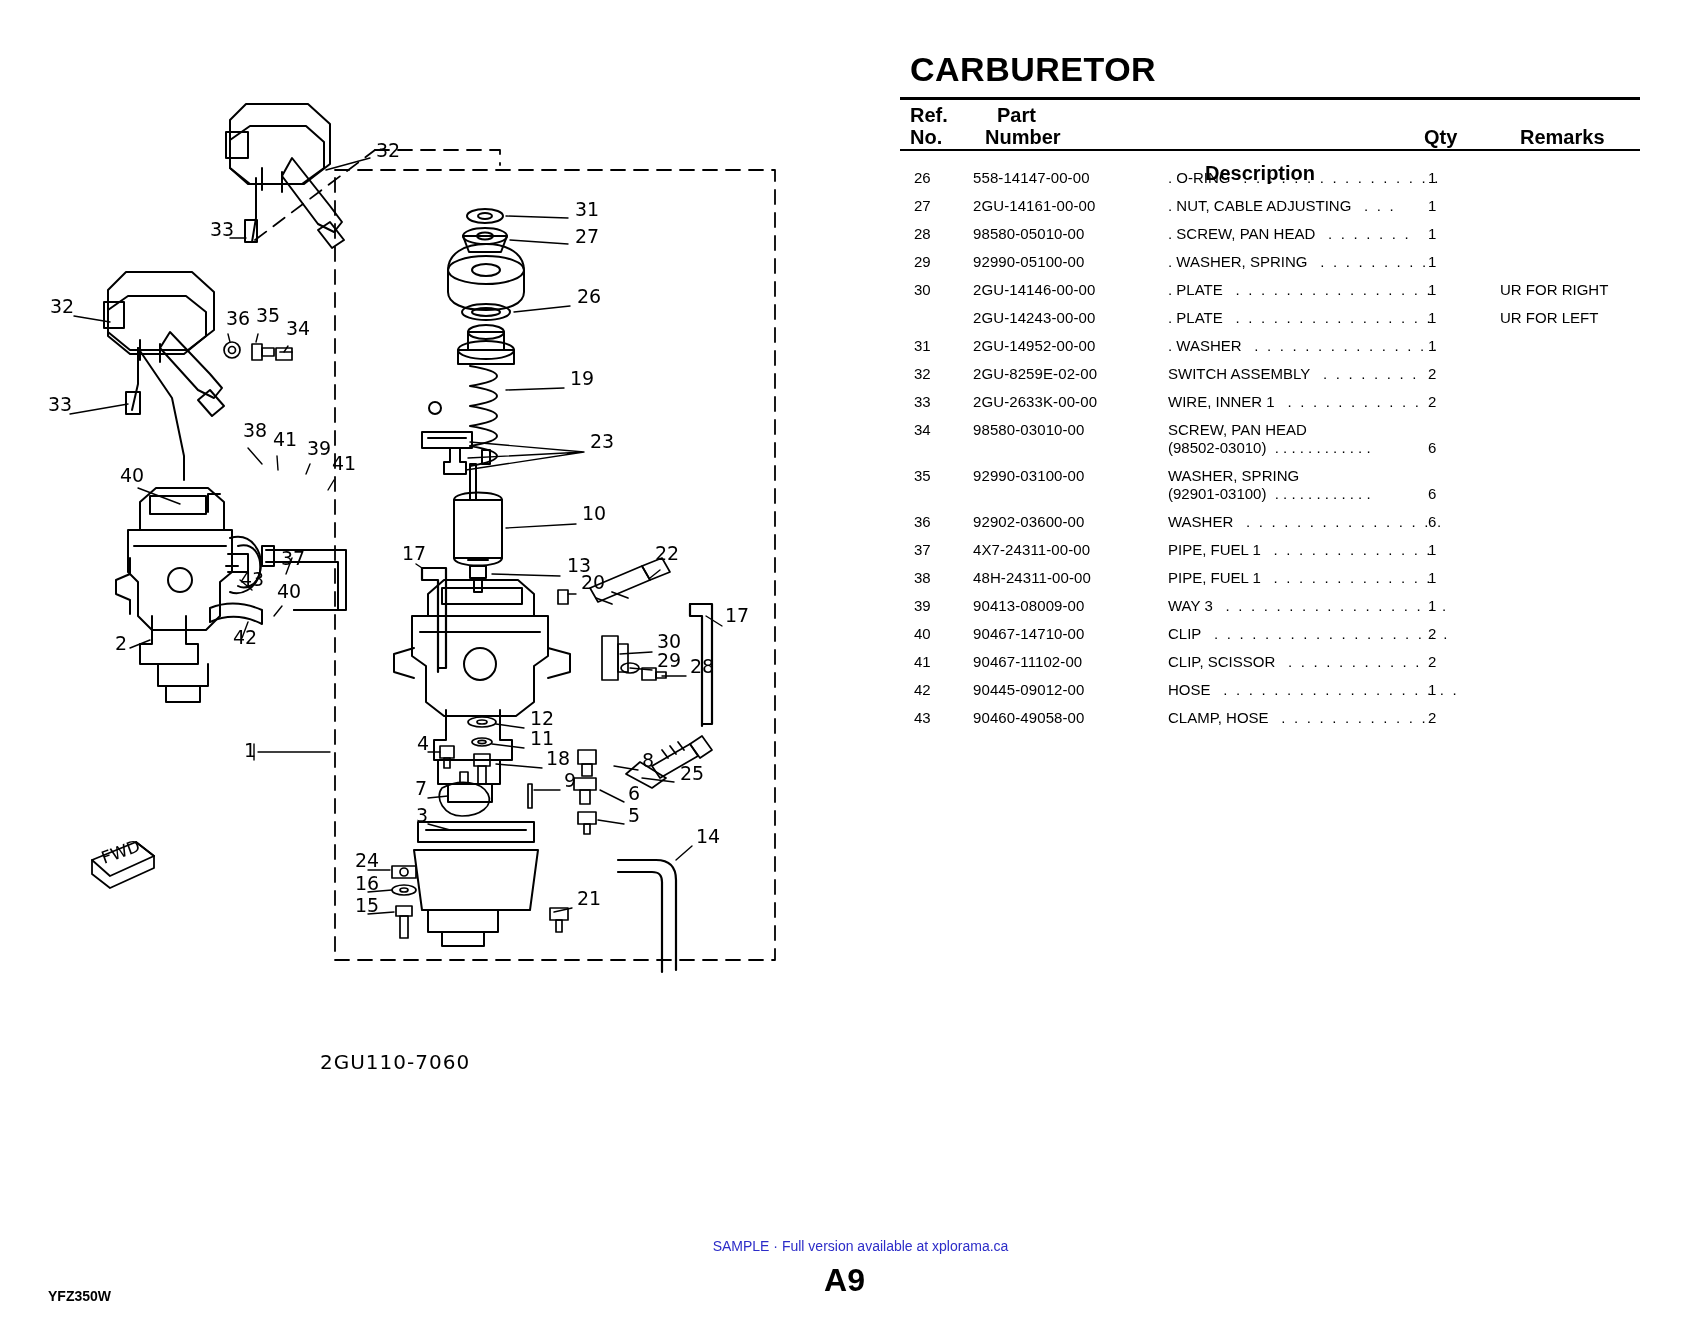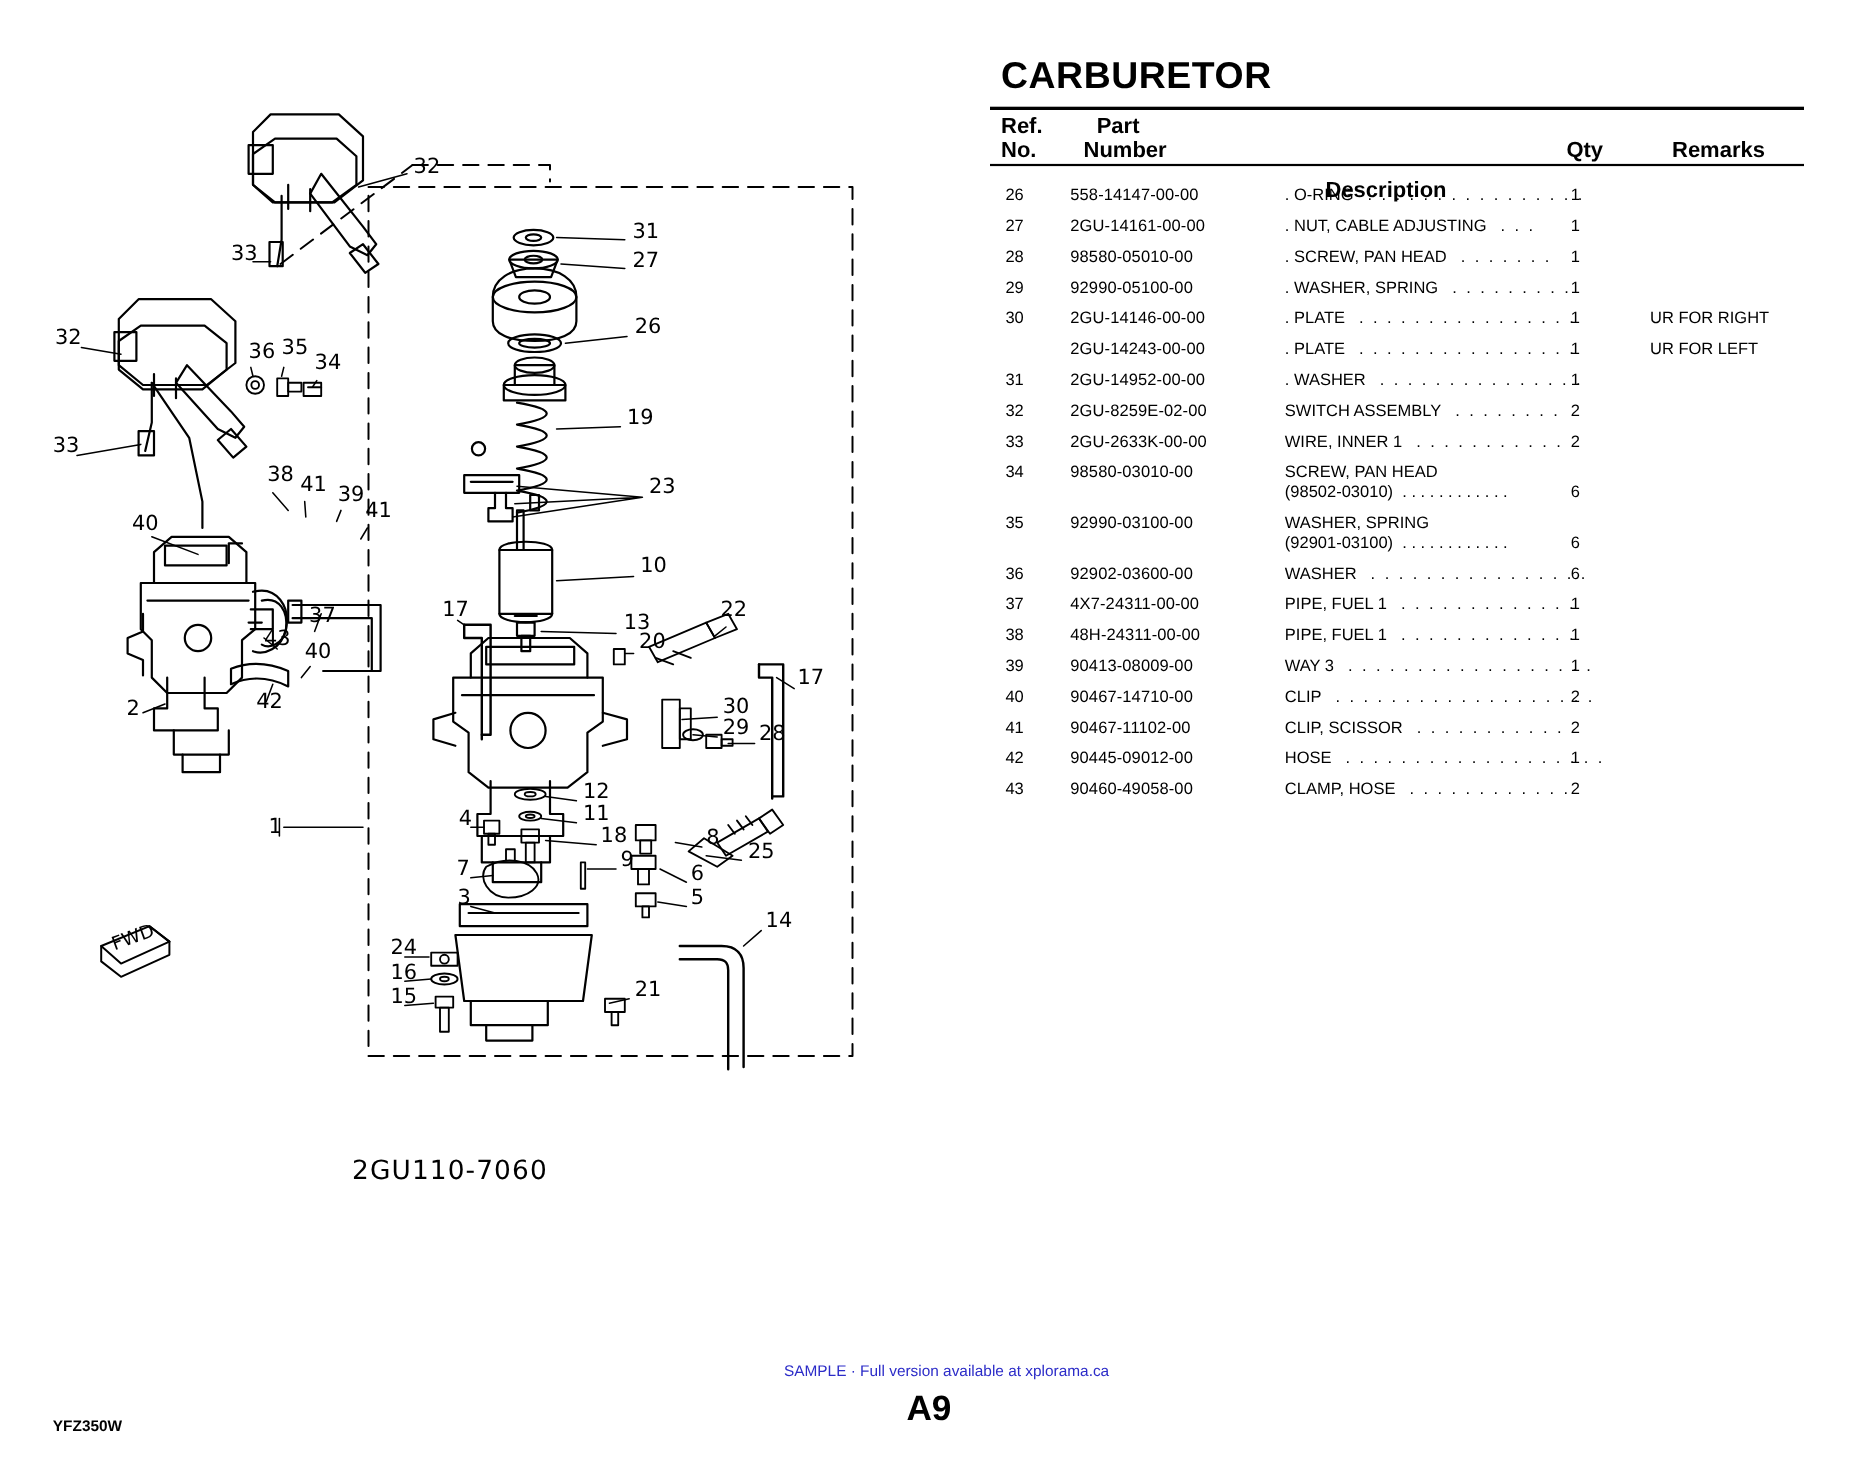--- a/index.html
+++ b/index.html
@@ -138,21 +138,21 @@
     left: 30px;
     top: 60px;
     width: 850px;
     height: 980px;
   }
   .diagram svg { display: block; }
   .dwg-code {
     position: absolute;
     left: 290px;
     top: 990px;
-    font-size: 24px;
+    font-size: 20px;
     letter-spacing: 1px;
     font-family: "DejaVu Sans", sans-serif;
   }
 </style>
 </head>
 <body>
 
 <div class="page">
 
   <div class="diagram">

